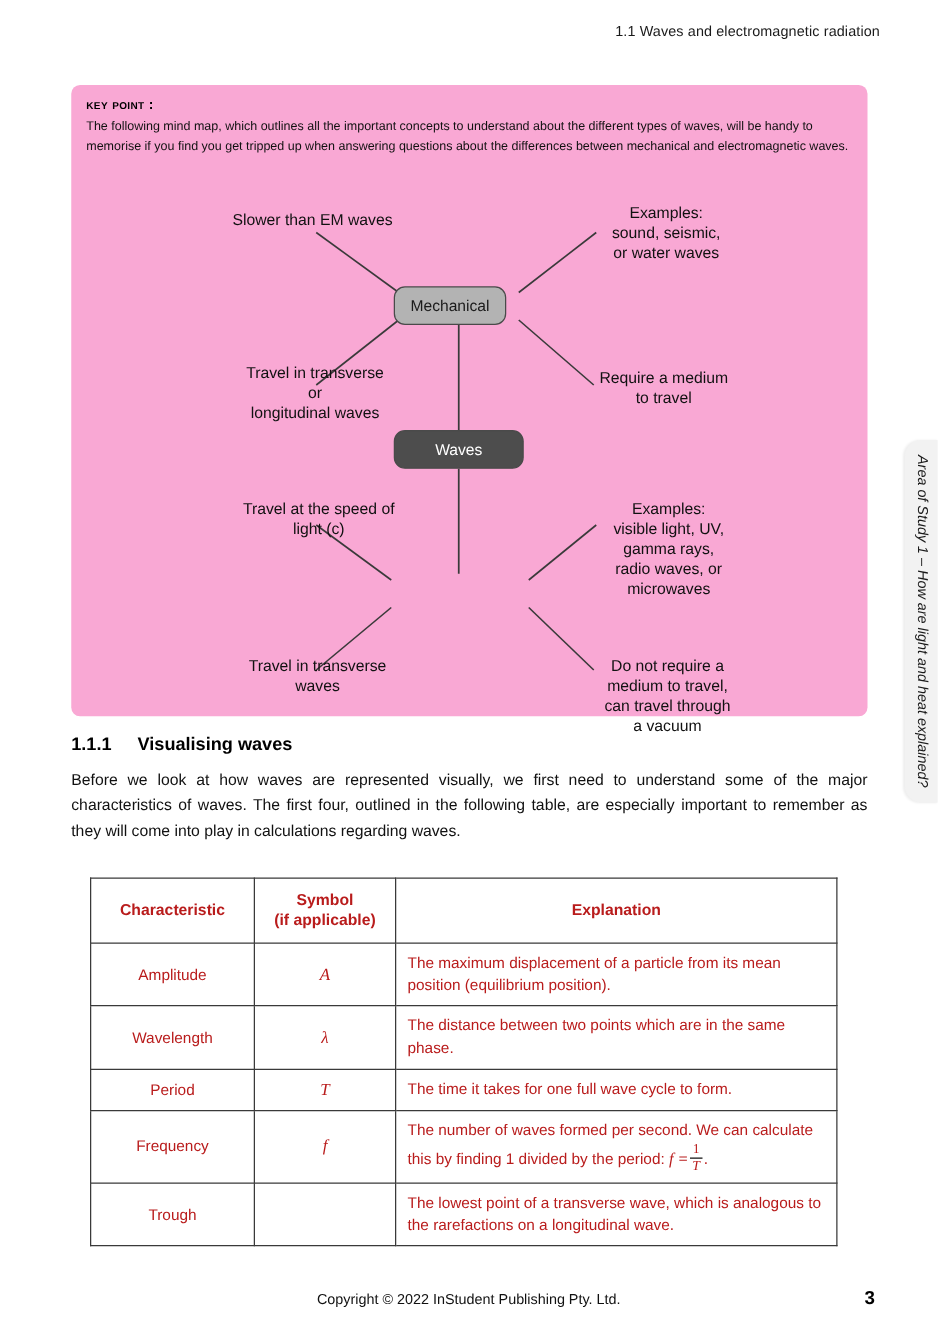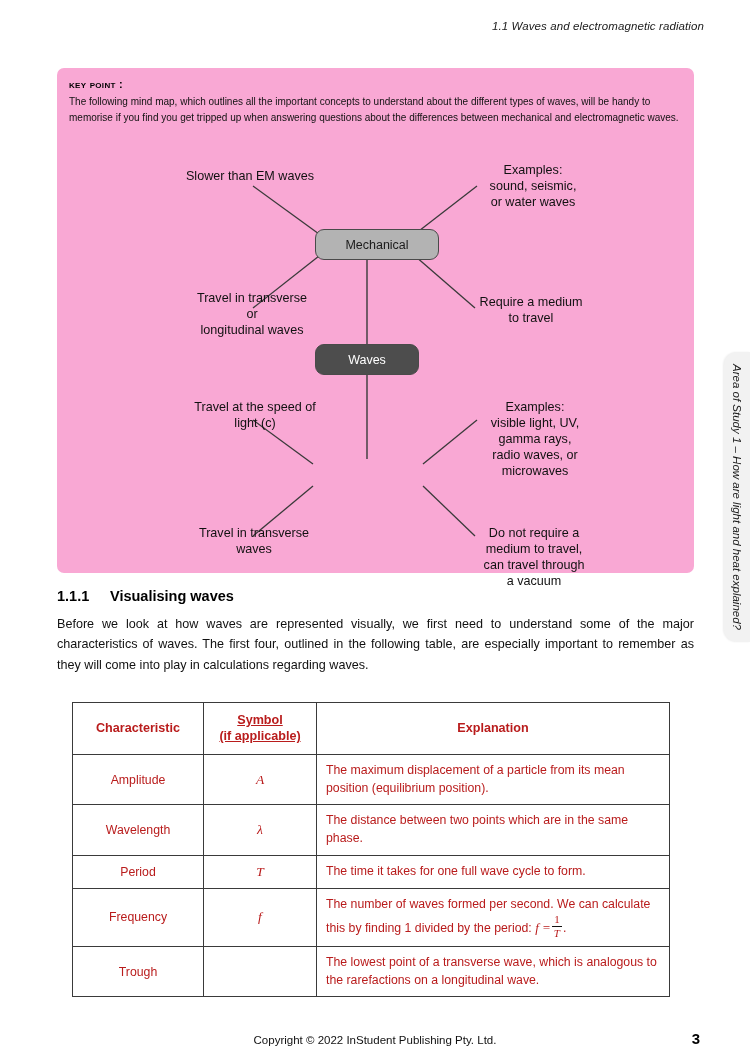--- a/index.html
+++ b/index.html
@@ -15,21 +15,20 @@
     color: #000000;
     overflow: hidden;
   }
 
   
   .running-head {
     position: absolute;
     top: 20px;
     right: 46px;
     font-size: 11.5px;
-    font-style: italic;
     color: #1a1a1a;
     letter-spacing: 0.1px;
     text-align: right;
   }
 
   
   .keypoint-box {
     position: absolute;
     left: 57px;
     top: 68px;
@@ -81,21 +80,21 @@
   }
   .mm-node.light {
     background: #b3b3b3;
     color: #1b1b1b;
   }
   .mm-node.dark {
     background: #4d4d4d;
     color: #ffffff;
   }
   #node-mechanical {
-    left: 258px; top: 161px; width: 124px; height: 31px;
+    left: 258px; top: 161px; width: 90px; height: 31px;
   }
   #node-waves {
     left: 258px; top: 276px; width: 104px; height: 31px;
   }
   #node-em {
     left: 250px; top: 391px; width: 120px; height: 31px;
   }
 
   .mm-text {
     position: absolute;
@@ -171,21 +170,21 @@
     text-align: center;
     font-style: italic;
     font-family: "Liberation Serif", serif;
     font-size: 13.5px;
   }
   td.c-exp {
     text-align: left;
     line-height: 1.45;
   }
   th.h-name { width: 112px; }
-  th.h-sym  { width: 94px; text-decoration: underline; }
+  th.h-sym  { width: 94px; }
 
   .frac {
     display: inline-block;
     vertical-align: -0.45em;
     text-align: center;
     font-family: "Liberation Serif", serif;
     font-style: italic;
     font-size: 11px;
     line-height: 1;
     margin: 0 1px;

